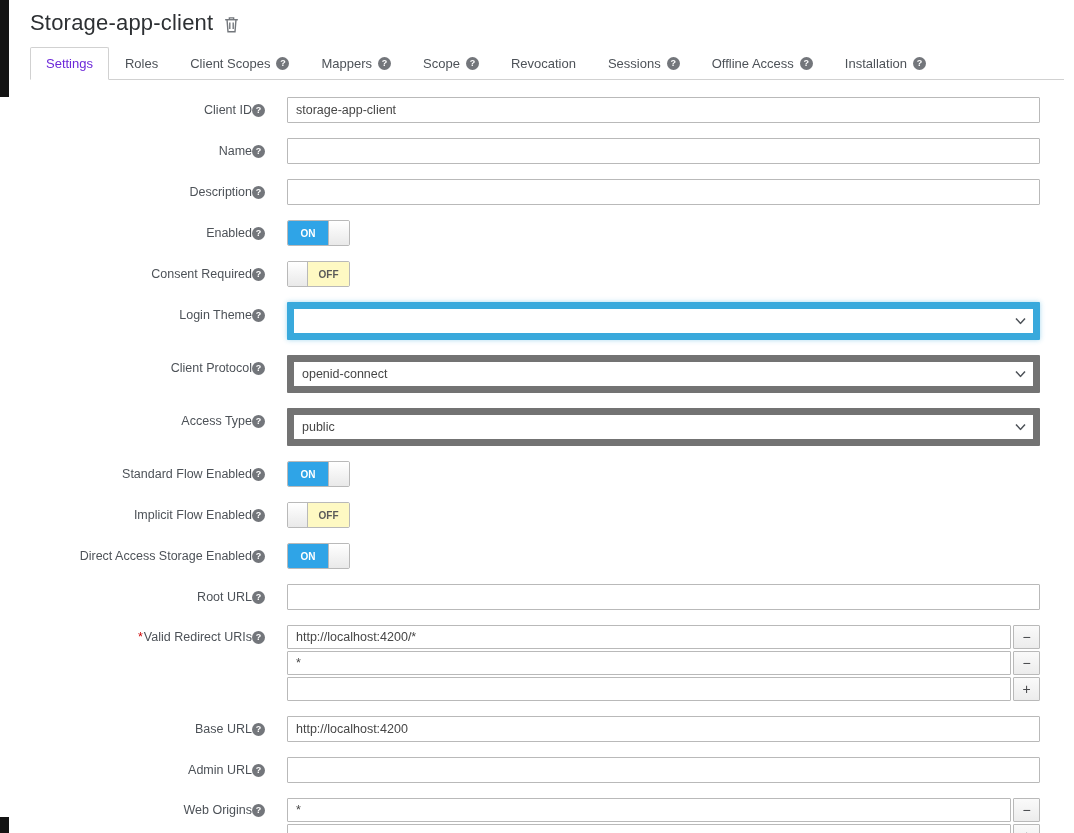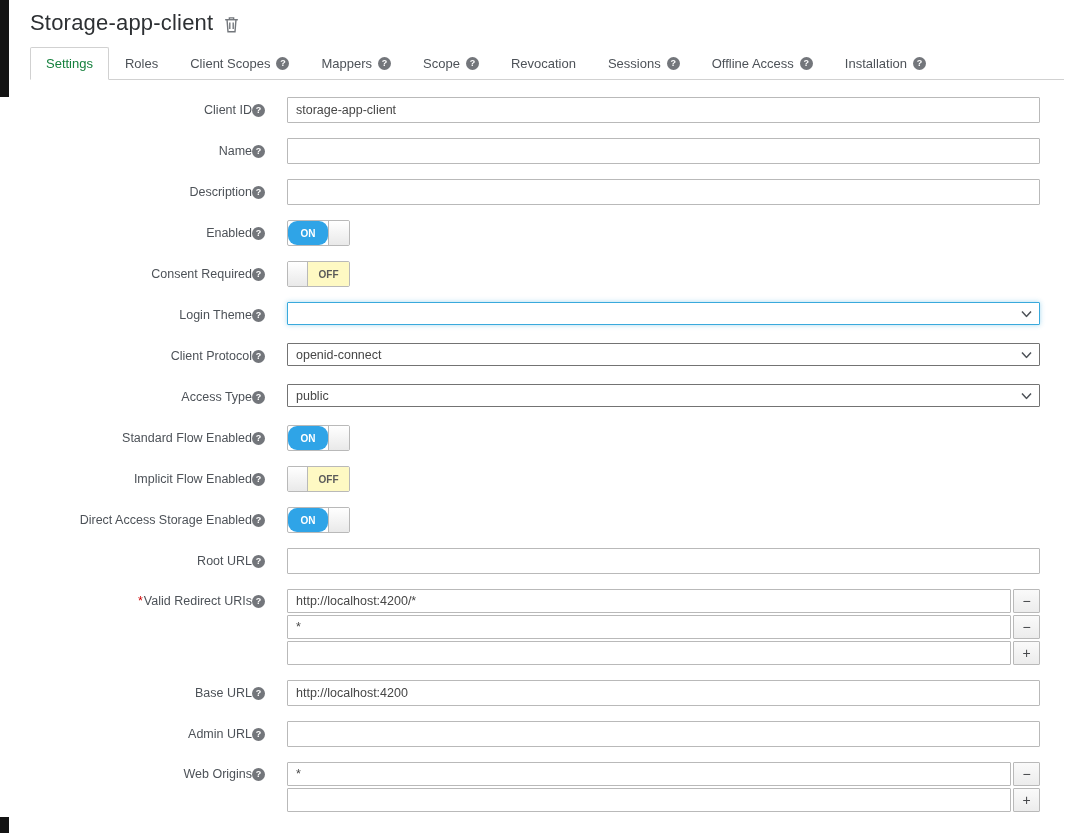--- a/index.html
+++ b/index.html
@@ -19,21 +19,21 @@
   .page-title { font-size:22px; font-weight:300; color:#2d3033; letter-spacing:.2px; }
   .trash-btn { display:flex; align-items:center; cursor:pointer; padding-top:3px; }
 
   .tabs { display:flex; border-bottom:1px solid #d1d1d1; margin-right:-24px; }
   .tab {
     display:flex; align-items:center; gap:6px;
     padding:8px 15px; font-size:13px; color:#4d5258; cursor:pointer;
     border:1px solid transparent; margin-bottom:-1px; white-space:nowrap;
   }
   .tab.active {
-    background:#fff; color:#15803d;
+    background:#fff; color:#6d28d9;
     border:1px solid #d1d1d1; border-bottom:1px solid #ffffff;
     border-radius:2px 2px 0 0;
   }
 
   .help {
     display:inline-flex; align-items:center; justify-content:center;
     width:13px; height:13px; border-radius:50%;
     background:#73767b; color:#fff; font-size:9px; font-weight:bold;
     flex:none; line-height:1; user-select:none;
   }
@@ -48,34 +48,34 @@
   .req { color:#cc0000; margin-right:1px; }
   .input-col { flex:1; margin-left:22px; min-width:0; }
 
   .text-input {
     width:100%; height:26px; border:1px solid #b9b9b9; border-radius:1px;
     padding:0 8px; font-size:12.5px; color:#464646; background:#fff; outline:none;
     font-family:"Liberation Sans", sans-serif;
   }
 
   .select {
-    position:relative; height:23px; border:1px solid #737373; border-radius:1px;
+    position:relative; height:38px; border:7px solid #737373; border-radius:1px;
     background:#fff; display:flex; align-items:center;
     padding:0 24px 0 8px; font-size:12.5px; color:#464646; cursor:pointer;
   }
   .select.focused { border-color:#39a9dc; box-shadow:0 0 5px rgba(57,169,220,.45); }
   .select .chev { position:absolute; right:7px; top:50%; transform:translateY(-50%); display:flex; }
 
   .switch {
     width:63px; height:26px; border:1px solid #b9b9b9; border-radius:2px;
     display:flex; overflow:hidden; cursor:pointer;
   }
   .switch .seg-on {
     flex:none; width:40px; background:#2fa4e7; color:#fff;
-    font-size:10px; font-weight:bold; display:flex; align-items:center; justify-content:center;border-radius:9px;
+    font-size:10px; font-weight:bold; display:flex; align-items:center; justify-content:center;
   }
   .switch .seg-off {
     flex:1; background:#fef9c3; color:#5a5a5a;
     font-size:10px; font-weight:bold; display:flex; align-items:center; justify-content:center;
   }
   .switch .handle { background:linear-gradient(#ffffff,#e9e9e9); }
   .switch.state-on .handle { flex:1; border-left:1px solid #b9b9b9; }
   .switch.state-off .handle { flex:none; width:20px; border-right:1px solid #b9b9b9; }
 
   .multi-row { display:flex; margin-bottom:2px; }

